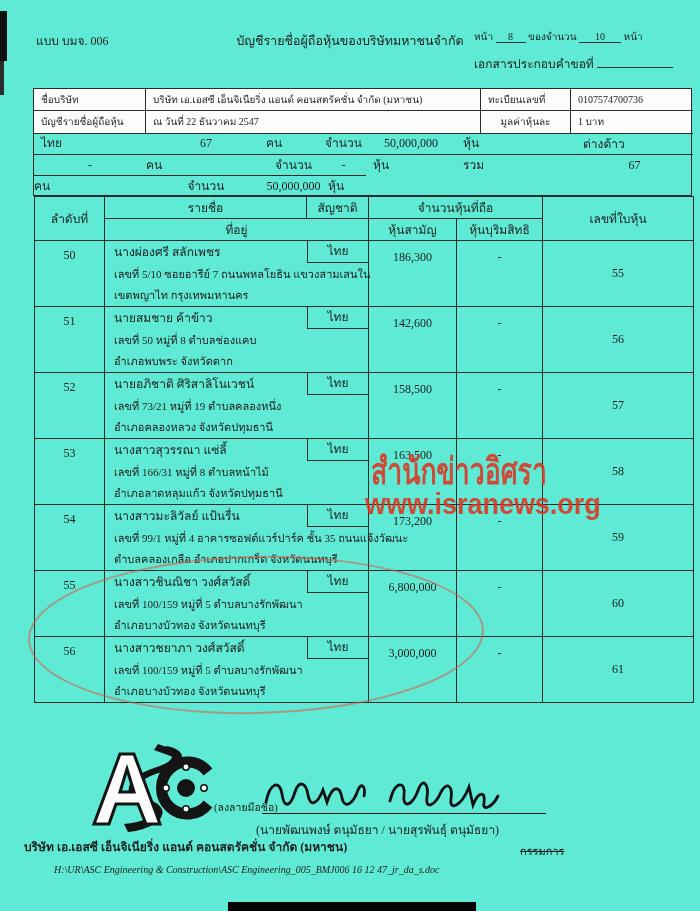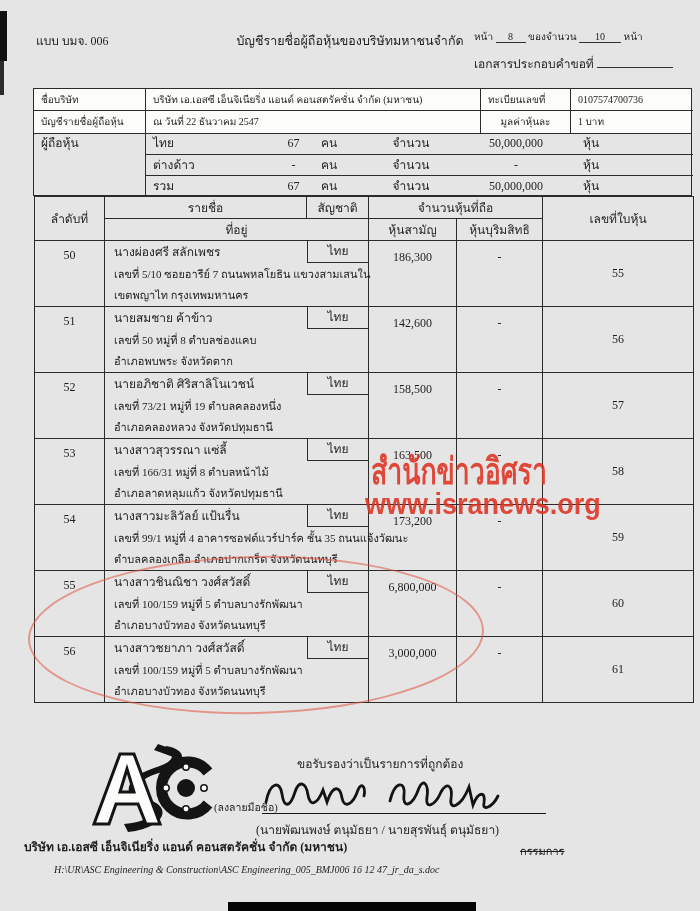--- a/index.html
+++ b/index.html
@@ -1,18 +1,18 @@
 <!DOCTYPE html>
 <html><head>
 <meta charset="utf-8">
 <style>
   html,body { margin:0; padding:0; background:#777; }
   .page {
     position:relative; width:700px; height:911px; margin:0 auto;
-    background:#e5e5e5; overflow:hidden;
+    background:#5eead4; overflow:hidden;
     font-family:"Liberation Serif", serif; color:#1e1e1e;
   }
   
   .scan-bar-left { position:absolute; left:0; top:11px; width:7px; height:50px; background:#101010; }
   .scan-bar-left2 { position:absolute; left:0; top:61px; width:4px; height:34px; background:#2c2c2c; }
   .scan-bar-bottom { position:absolute; left:228px; top:902px; width:248px; height:9px; background:#050505; }
   
   .form-code { position:absolute; left:36px; top:31px; font-size:12px; }
   .doc-title { position:absolute; left:0; top:31px; width:700px; text-align:center; font-size:12.5px; }
   .page-info { position:absolute; left:474px; top:29px; font-size:10px; white-space:nowrap; }
@@ -123,21 +123,20 @@
     <div>บริษัท เอ.เอสซี เอ็นจิเนียริ่ง แอนด์ คอนสตรัคชั่น จำกัด (มหาชน)</div>
     <div>ทะเบียนเลขที่</div>
     <div>0107574700736</div>
     <div>บัญชีรายชื่อผู้ถือหุ้น</div>
     <div>ณ วันที่ 22 ธันวาคม 2547</div>
     <div class="tc">มูลค่าหุ้นละ</div>
     <div>1  บาท</div>
   </div>
 
   <div class="holders-grid">
-    <div class="hg-side">ผู้ถือหุ้น</div>
 
     <div class="hg-pad">ไทย</div>
     <div class="tc">67</div>
     <div>คน</div>
     <div class="tc">จำนวน</div>
     <div class="tc">50,000,000</div>
     <div class="hg-pad">หุ้น</div>
 
     <div class="hg-row2 hg-pad">ต่างด้าว</div>
     <div class="hg-row2 tc">-</div>
@@ -278,21 +277,20 @@
         <path d="M122,32 A26,26 0 1 0 122,64" fill="none" stroke="#141414" stroke-width="11"></path>
         <circle cx="100" cy="48" r="9" fill="#141414"></circle>
         <circle cx="100" cy="27" r="3.2" fill="#fcfcfa" stroke="#141414" stroke-width="1.5"></circle>
         <circle cx="100" cy="69" r="3.2" fill="#fcfcfa" stroke="#141414" stroke-width="1.5"></circle>
         <circle cx="80" cy="48" r="3.2" fill="#fcfcfa" stroke="#141414" stroke-width="1.5"></circle>
         <circle cx="118" cy="48" r="3.2" fill="#fcfcfa" stroke="#141414" stroke-width="1.5"></circle>
       </g>
     </svg>
   </div>
 
-  <div class="cert-statement">ขอรับรองว่าเป็นรายการที่ถูกต้อง</div>
   <div class="sign-label">(ลงลายมือชื่อ)</div>
   <div class="signature-svg">
     <svg width="265" height="42" viewBox="0 0 265 42">
       <path d="M4,30 C8,10 18,8 20,22 C22,36 28,36 33,20 C37,8 44,10 46,23 C48,35 55,33 61,18 L65,30 C71,12 78,14 80,26 C82,37 91,33 96,18 C99,10 104,14 102,24" stroke="#131313" stroke-width="2.8" fill="none" stroke-linecap="round"></path>
       <path d="M128,29 C133,8 144,9 142,23 C140,36 150,36 157,16 C161,6 167,12 165,25 C163,38 173,34 179,20 C185,9 191,14 189,27 C187,39 199,35 207,15 L211,33 C217,18 224,20 222,31 C220,39 230,36 236,24" stroke="#131313" stroke-width="2.8" fill="none" stroke-linecap="round"></path>
     </svg>
   </div>
   <div class="sign-line"></div>
   <div class="signer-role">กรรมการ</div>
   <div class="signer-names">(นายพัฒนพงษ์ ตนุมัธยา / นายสุรพันธุ์ ตนุมัธยา)</div>

